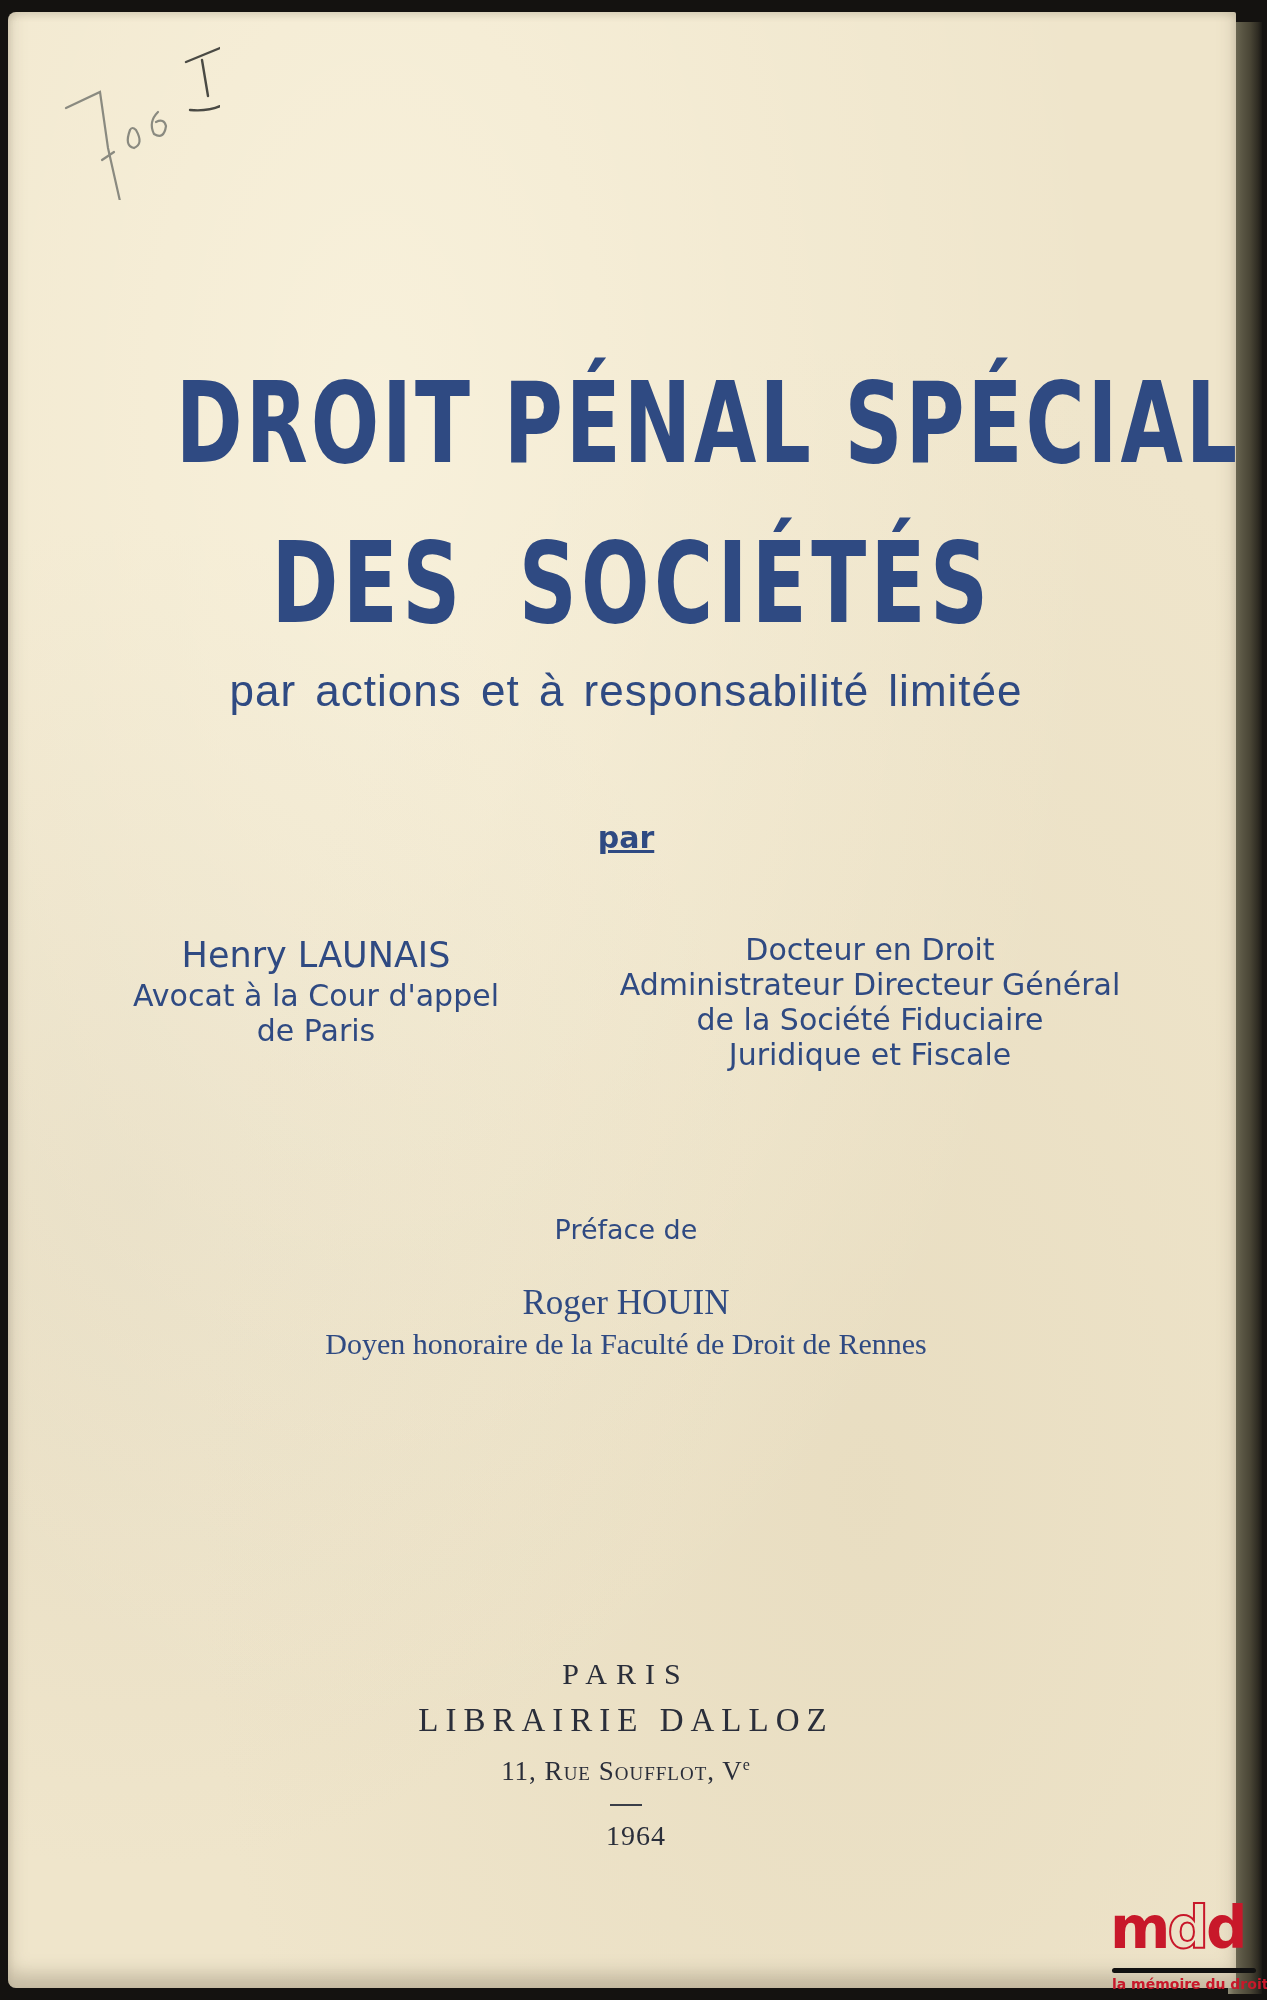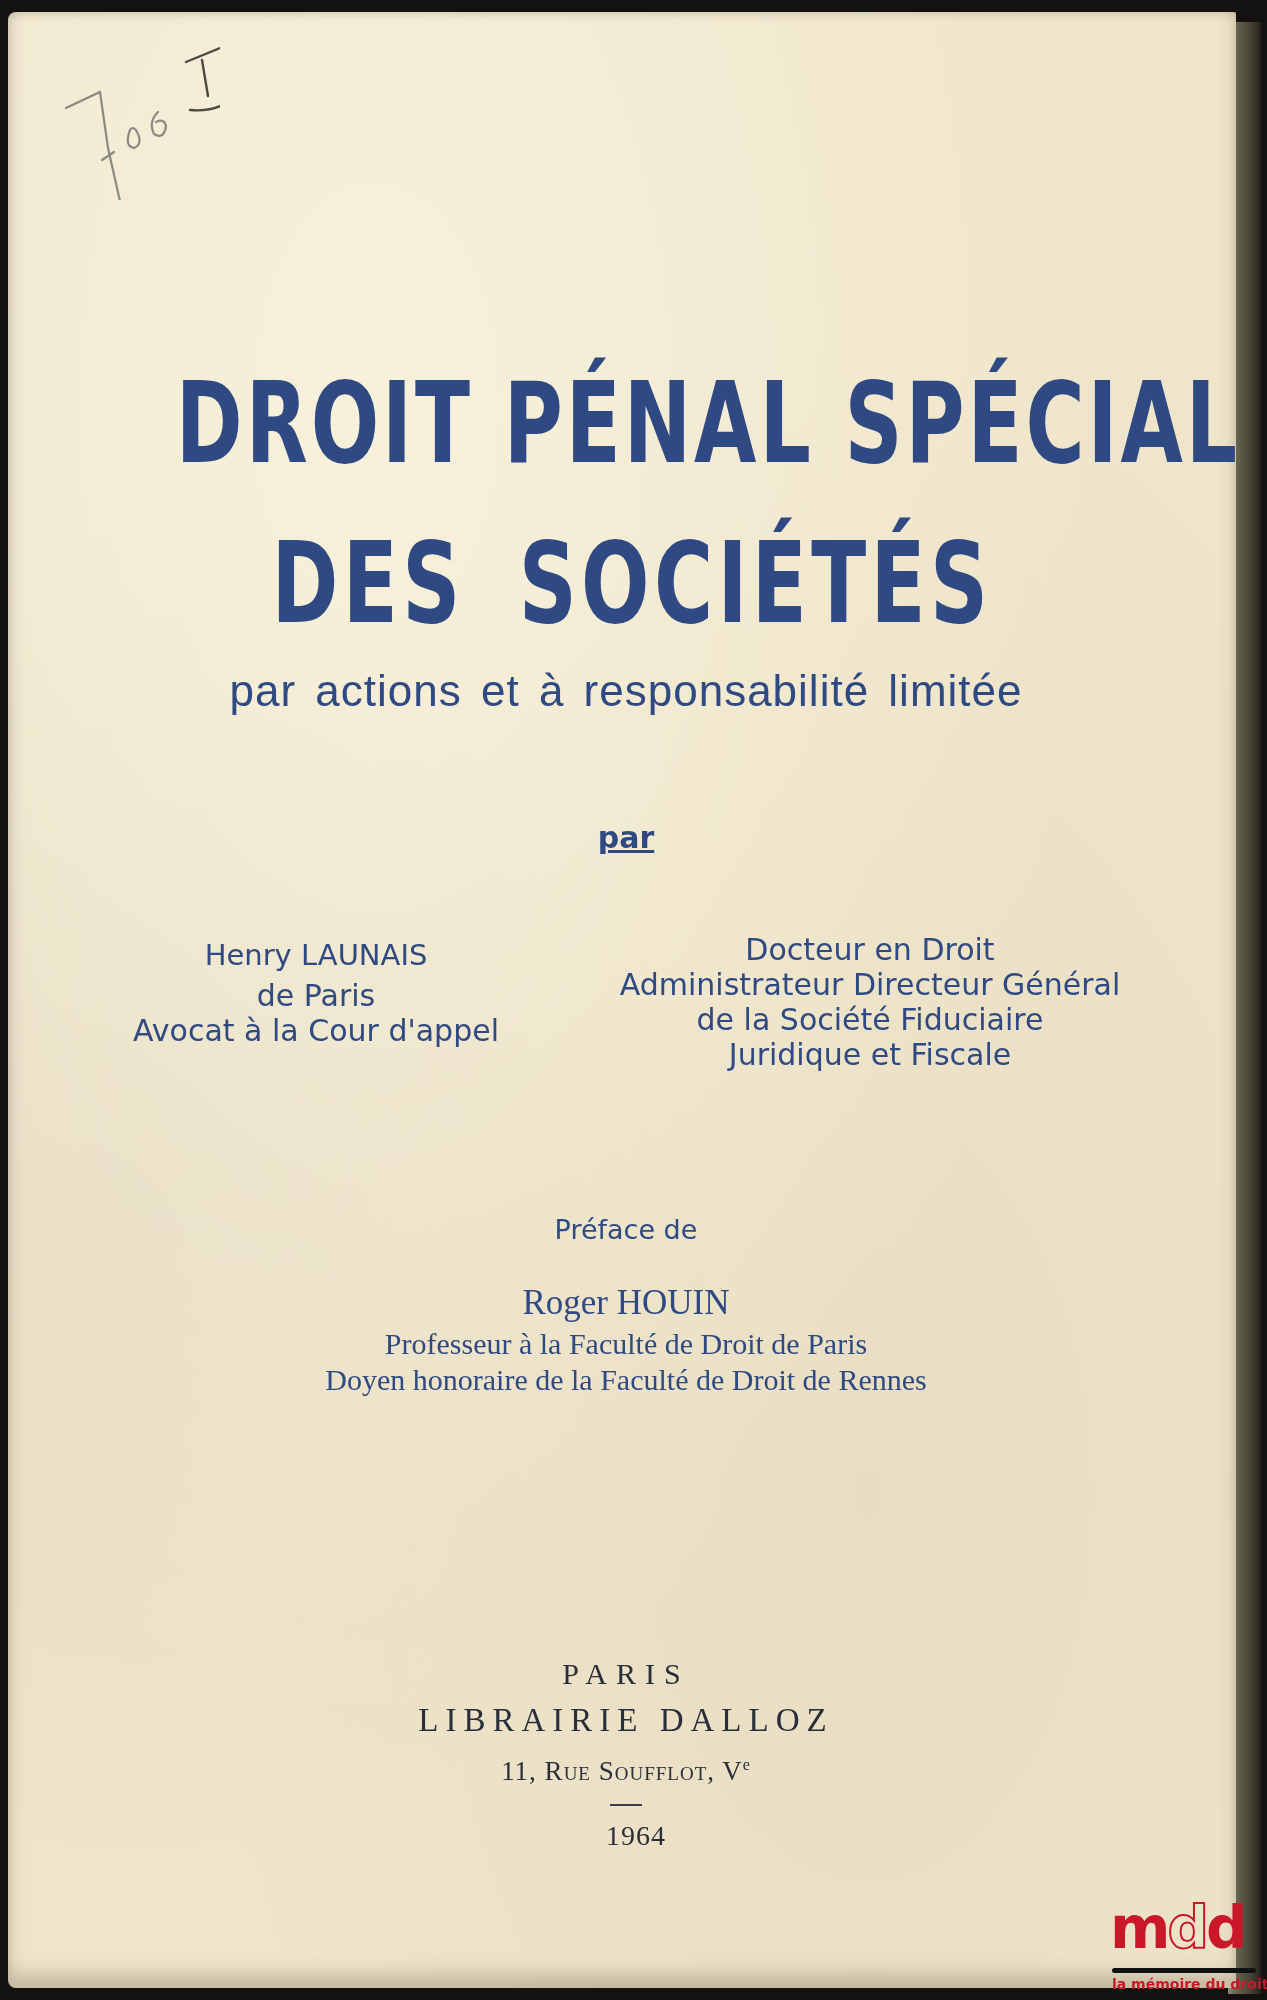--- a/index.html
+++ b/index.html
@@ -40,21 +40,21 @@
   .par {
     position: absolute; left: 0; width: 1252px; top: 820px; text-align: center;
     font-family: "DejaVu Sans", sans-serif; font-size: 30px; font-weight: bold; color: #2f4a82; text-decoration: underline;
   }
   .author-col {
     position: absolute; text-align: center; color: #2f4a82;
     font-family: "DejaVu Sans", sans-serif; white-space: nowrap;
   }
   .author-left { left: 96px; width: 440px; top: 932px; }
   .author-right { left: 610px; width: 520px; top: 932px; }
-  .author-name { font-size: 29px; line-height: 46px; }
+  .author-name { font-size: 35px; line-height: 46px; }
   .author-role { font-size: 30px; line-height: 35px; }
   .preface-label {
     position: absolute; left: 0; width: 1252px; top: 1214px; text-align: center;
     font-family: "DejaVu Sans", sans-serif; font-size: 27px; color: #2f4a82;
   }
   .preface-block {
     position: absolute; left: 0; width: 1252px; top: 1280px; text-align: center; color: #2f4a82;
     font-family: Liberation Serif, serif;
   }
   .preface-name { font-size: 35px; line-height: 46px; }
@@ -107,35 +107,34 @@
 </svg>
 
 <div class="title-line title-1">DROIT PÉNAL SPÉCIAL</div>
 <div class="title-line title-2">DES SOCIÉTÉS</div>
 <div class="subtitle">par actions et à responsabilité limitée</div>
 
 <div class="par">par</div>
 
 <div class="author-col author-left">
   <div class="author-name">Henry LAUNAIS</div>
+  <div class="author-role">Avocat à la Cour d'appel</div>
   <div class="author-role">de Paris</div>
-  <div class="author-role">Avocat à la Cour d'appel</div>
 </div>
 
 <div class="author-col author-right">
   <div class="author-role">Docteur en Droit</div>
   <div class="author-role">Administrateur Directeur Général</div>
   <div class="author-role">de la Société Fiduciaire</div>
   <div class="author-role">Juridique et Fiscale</div>
 </div>
 
 <div class="preface-label">Préface de</div>
 <div class="preface-block">
   <div class="preface-name">Roger HOUIN</div>
-  <div class="preface-role">Professeur à la Faculté de Droit de Paris</div>
   <div class="preface-role">Doyen honoraire de la Faculté de Droit de Rennes</div>
 </div>
 
 <div class="publisher">
   <div class="pub-city">PARIS</div>
   <div class="pub-name">LIBRAIRIE DALLOZ</div>
   <div class="pub-address"><span>11, Rue Soufflot, V</span><sup>e</sup></div>
   <div class="pub-rule"></div>
   <div class="pub-year">1964</div>
 </div>

